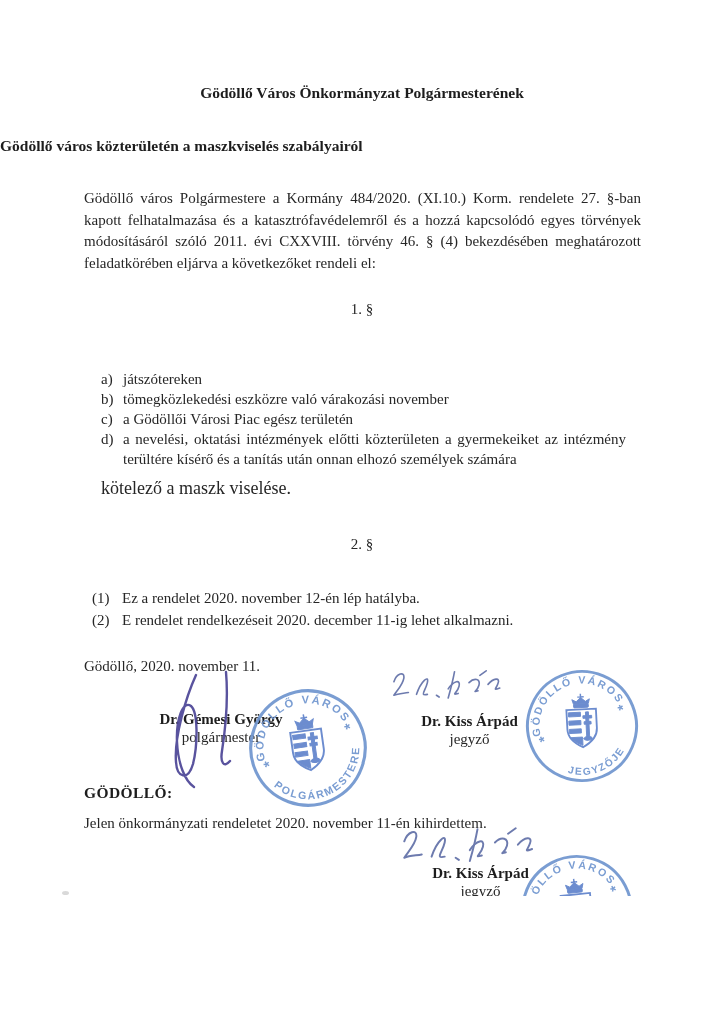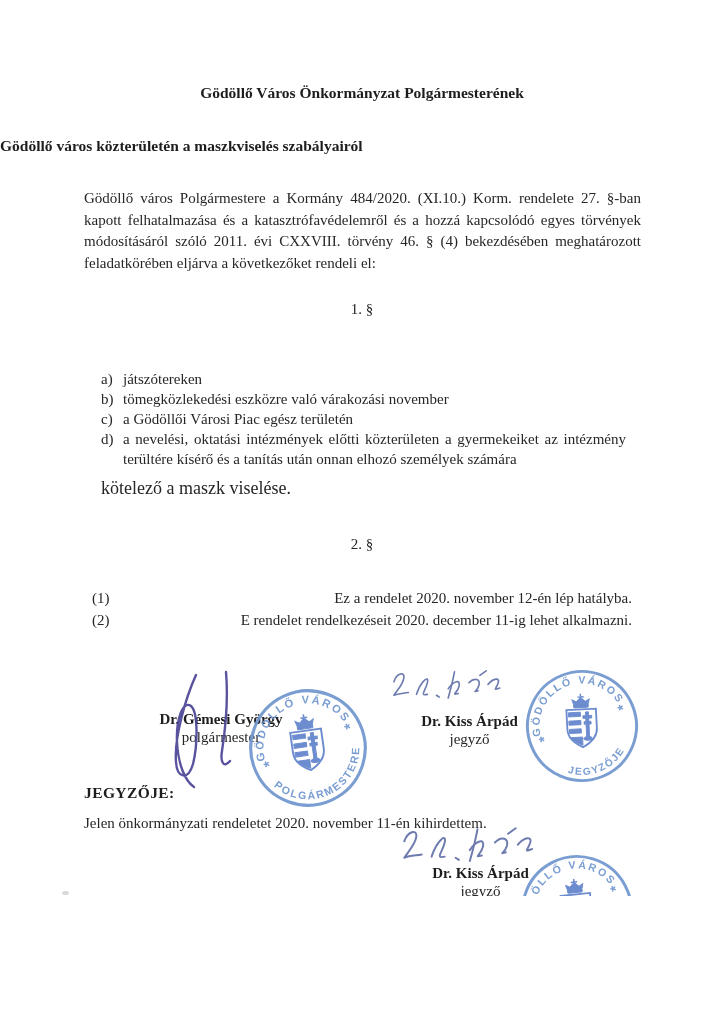--- a/index.html
+++ b/index.html
@@ -20,21 +20,21 @@
   #s1-lead{top:335px;left:84px;width:557px;font-size:15px;}
   #s1-list{top:369px;left:101px;width:525px;font-size:15px;line-height:20px;}
   #s1-closing{top:478px;left:101px;font-size:18px;}
   #s2-head{top:536px;left:0;width:724px;text-align:center;font-size:15px;}
   #s2-list{top:587px;left:92px;width:540px;font-size:15px;line-height:22px;}
   #dateline{top:658px;left:84px;font-size:15px;}
   .li{display:flex;}
   .li .m{flex:0 0 22px;}
   .li .t{flex:1;text-align:justify;}
   .li2 .m{flex:0 0 30px;}
-  .li2 .t{text-align:right;}
+  .li2 .t{text-align:left;}
   
   .sigblock{text-align:center;font-size:15px;line-height:17.5px;}
   .sigblock .nm{font-weight:bold;color:#1d1d1d;}
   #sig-mayor{top:711px;left:133px;width:176px;}
   #sig-notary{top:713px;left:382px;width:175px;}
   #sig-notary2{top:865px;left:393px;width:175px;}
   #zaradek-head{top:784px;left:84px;font-size:15.5px;font-weight:bold;
         letter-spacing:.4px;color:#1d1d1d;}
   #zaradek-text{top:815px;left:84px;width:560px;font-size:15px;}
   
@@ -100,32 +100,33 @@
     <div class="li li2">
       <span class="m">(1)</span>
       <span class="t">Ez a rendelet 2020. november 12-én lép hatályba.</span>
     </div>
     <div class="li li2">
       <span class="m">(2)</span>
       <span class="t">E rendelet rendelkezéseit 2020. december 11-ig lehet alkalmazni.</span>
     </div>
   </div>
 
+  <div class="abs" id="dateline">Gödöllő, 2020. november 11.</div>
 
   <div class="abs sigblock" id="sig-mayor">
     <div class="nm">Dr. Gémesi György</div>
     <div>polgármester</div>
   </div>
 
   <div class="abs sigblock" id="sig-notary">
     <div class="nm">Dr. Kiss Árpád</div>
     <div>jegyző</div>
   </div>
 
-  <div class="abs" id="zaradek-head">JEGYZŐJE:</div>
+  <div class="abs" id="zaradek-head">GÖDÖLLŐ:</div>
   <div class="abs" id="zaradek-text">Jelen önkormányzati rendeletet 2020. november 11-én  kihirdettem.</div>
 
   <div class="abs sigblock" id="sig-notary2">
     <div class="nm">Dr. Kiss Árpád</div>
     <div>jegyző</div>
   </div>
 
   <svg class="abs stamp" id="stamp-mayor" width="126" height="126" viewBox="0 0 130 130" xmlns="http://www.w3.org/2000/svg">
     <defs>
       <path id="t1a" d="M65,111 A46,46 0 1 1 65,19 A46,46 0 1 1 65,111"></path>

